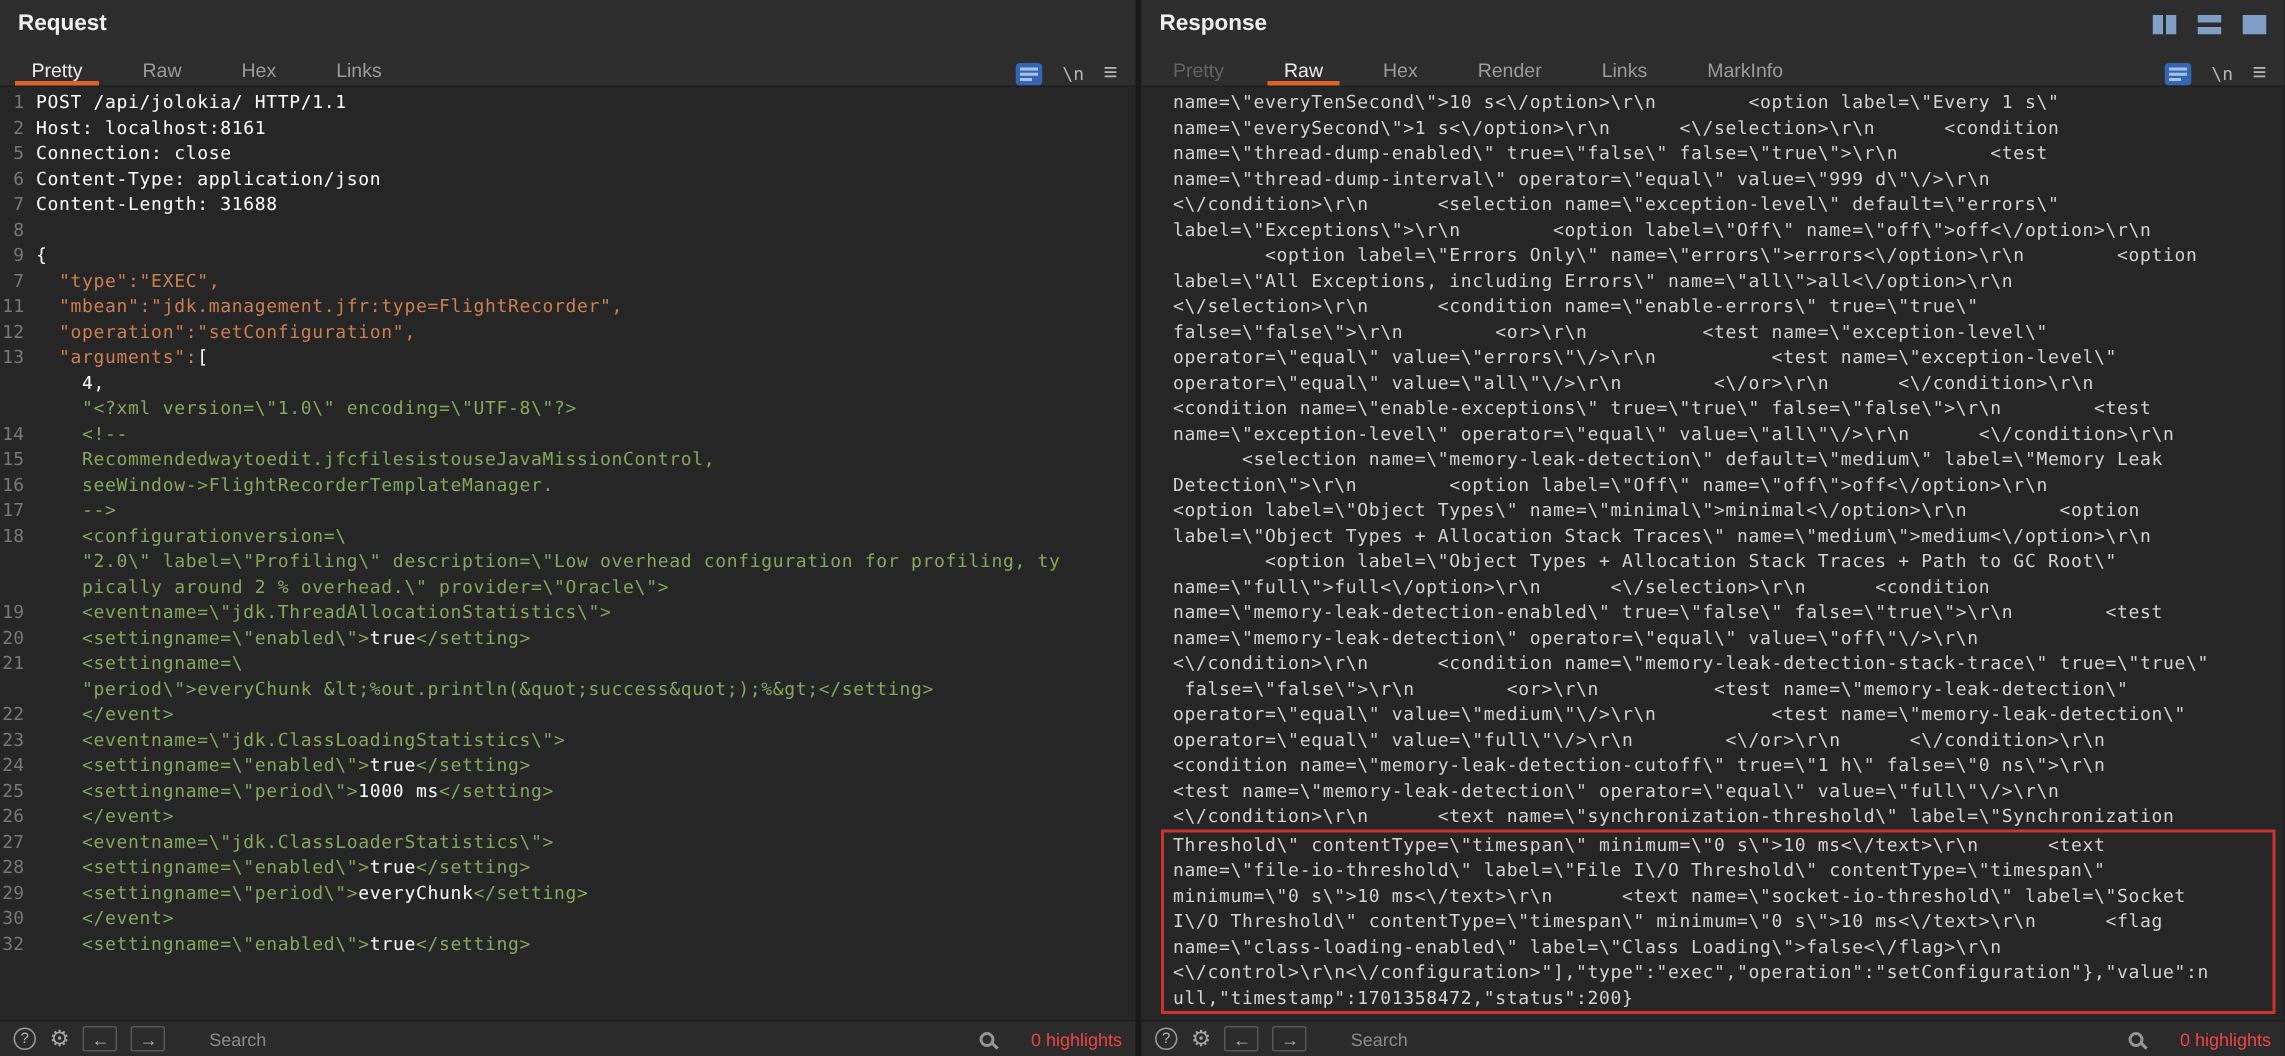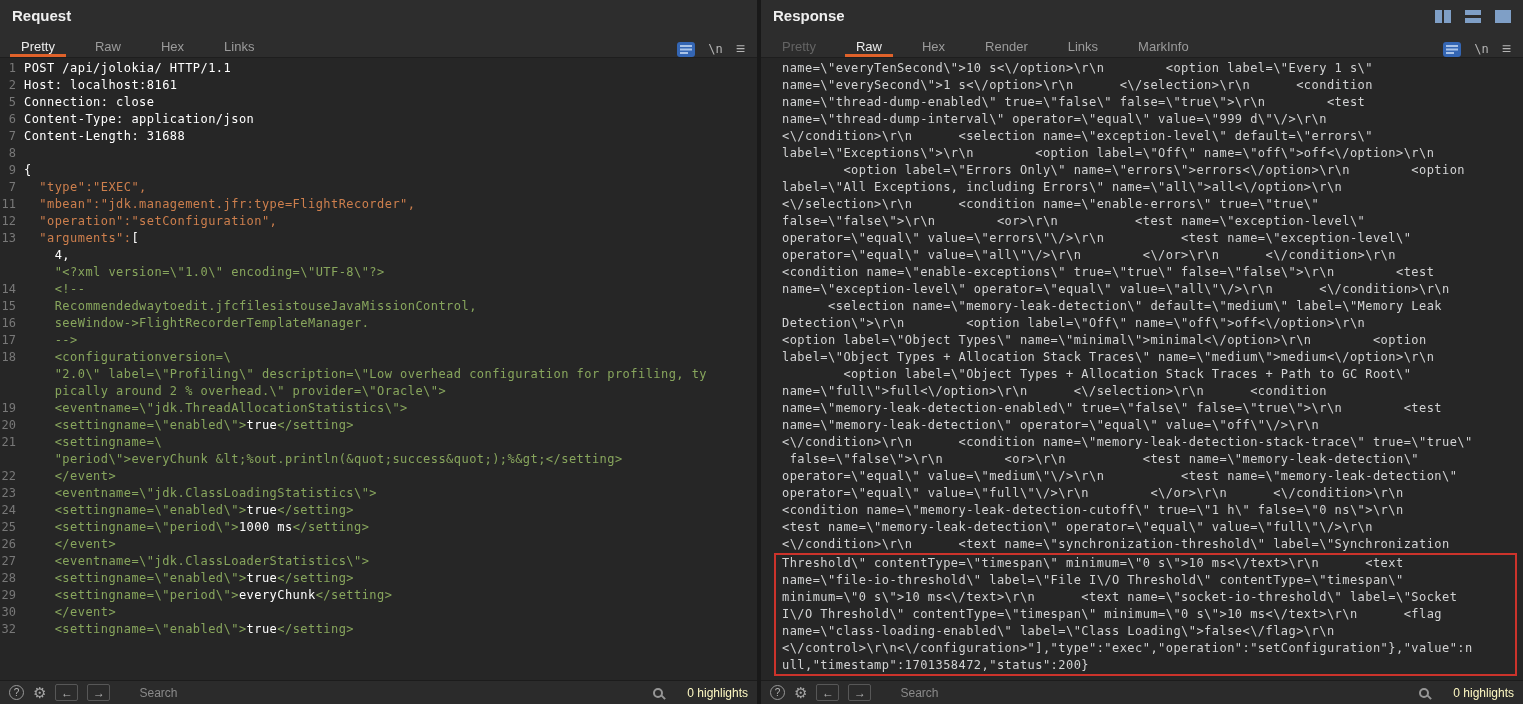--- a/index.html
+++ b/index.html
@@ -74,21 +74,21 @@
   .searchfield input {
     flex:1; min-width:0; background:transparent; border:none; outline:none;
     color:#dddddd; font-size:12px; font-family:"Liberation Sans", sans-serif;
   }
   .searchfield input::placeholder { color:#8a8a8a; }
   .mag-icon { position:relative; width:10px; height:10px; border:2px solid #969696; border-radius:50%; flex:0 0 auto; cursor:pointer; }
   .mag-icon::after {
     content:''; position:absolute; width:6px; height:2px; background:#969696;
     right:-5px; bottom:-2px; transform:rotate(45deg);
   }
-  .highlights-label { white-space:nowrap; color:#fef9c3;margin-left:15px; }
+  .highlights-label { white-space:nowrap; color:#ef4444;margin-left:15px; }
 </style>
 </head>
 <body>
 
 <div class="app">
 
   <section class="panel panel-left">
     <div class="panel-header">
       <span class="panel-title">Request</span>
     </div>

